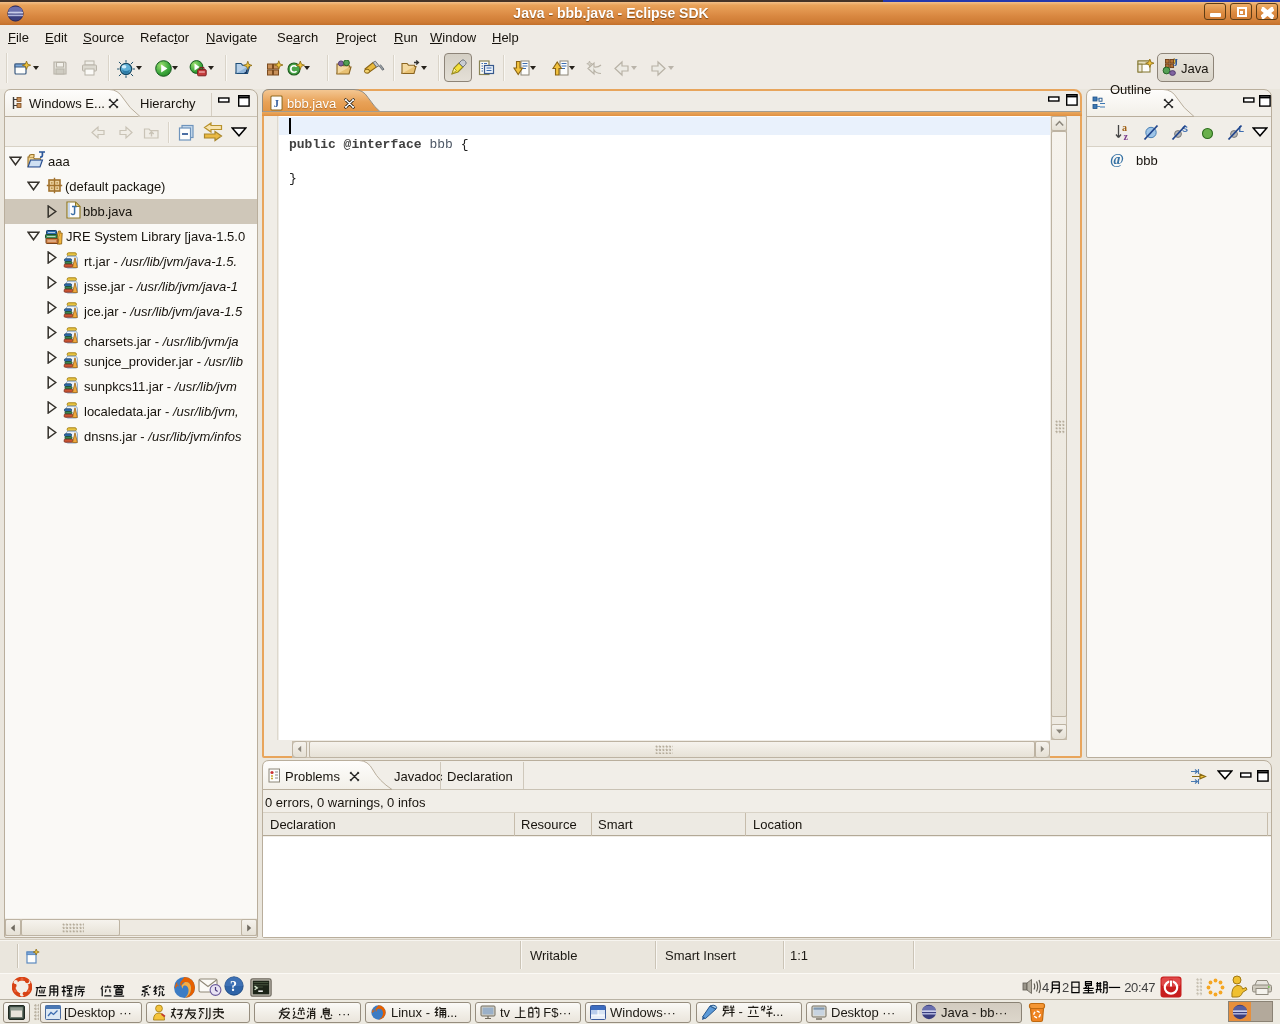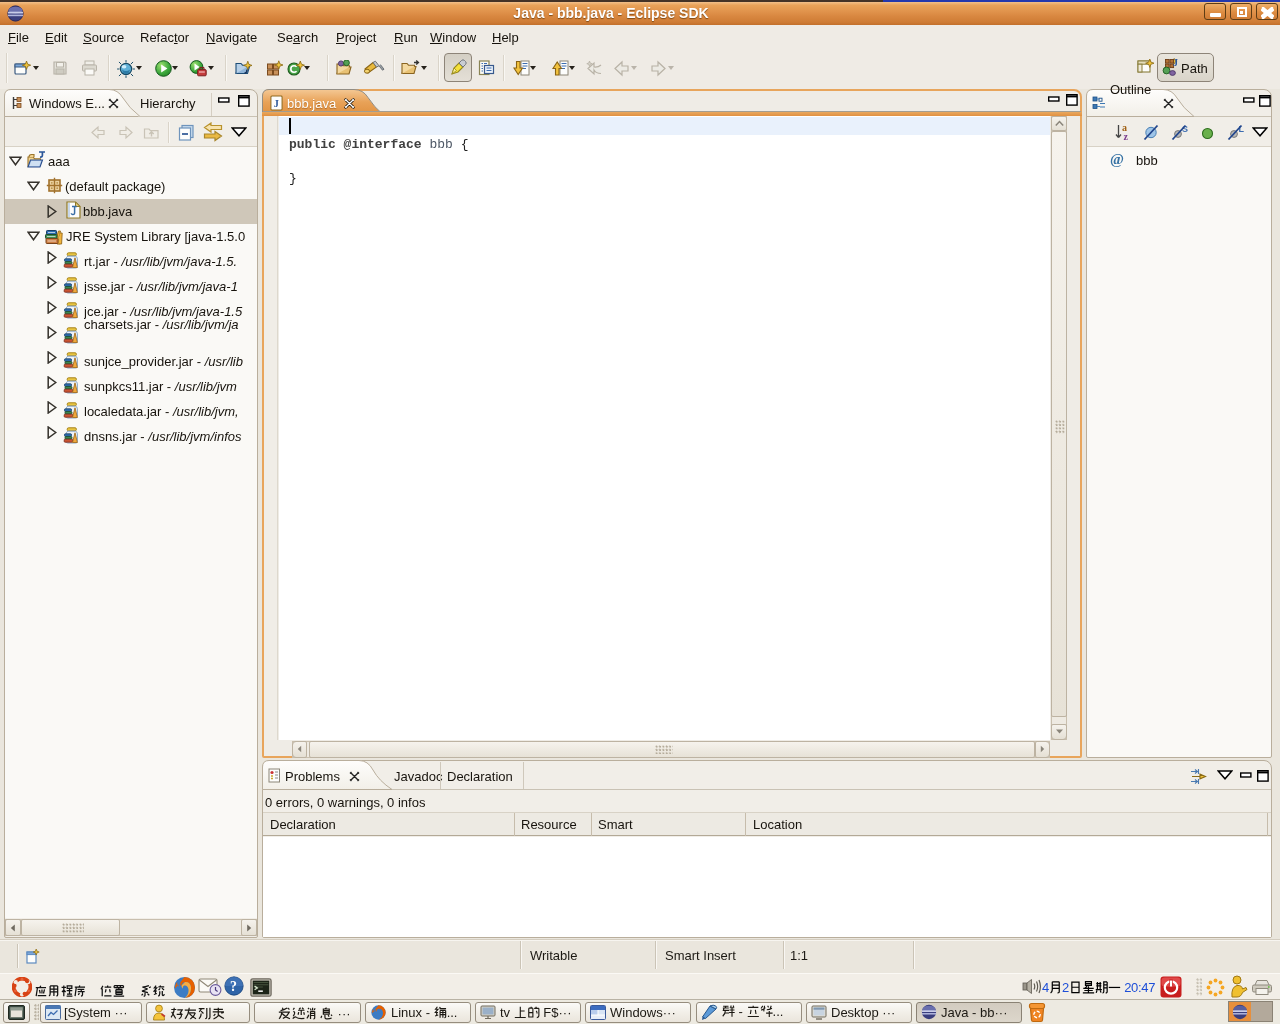--- a/index.html
+++ b/index.html
@@ -281,21 +281,21 @@
  <g fill="#b07038" stroke="#6e3c14" stroke-width="0.9">
   <rect x="3.5" y="1.5" width="3.6" height="3.6"></rect>
       <rect x="8" y="1.5" width="3.6" height="3.6"></rect>
   <rect x="3.5" y="6" width="3.6" height="3.6"></rect>
       <rect x="8" y="6" width="3.6" height="3.6"></rect>
  </g>
  <text x="11" y="8" font-family="Liberation Serif" font-size="10" font-weight="bold" fill="#2a5699">J</text>
  <circle cx="4.5" cy="12.5" r="3.4" fill="#55a055" stroke="#1d5c1d" stroke-width="0.9"></circle>
  <ellipse cx="10.5" cy="15" rx="2.9" ry="2.4" fill="#7f64a0" stroke="#4c3568" stroke-width="0.9"></ellipse>
 </svg>
-<div class="abs" style="left:1181px;top:61px;font-size:13px;color:#17130d">Path</div>
+<div class="abs" style="left:1181px;top:61px;font-size:13px;color:#17130d">Java</div>
 
 
 <div class="abs" style="left:4px;top:89px;width:254px;height:849px;background:#f1eee8;border:1px solid #b9ae9c;border-radius:8px 8px 2px 2px"></div>
 
 <svg width="0" height="0" style="position:absolute">
 <defs>
 <linearGradient id="wtab" x1="0" y1="0" x2="0" y2="1">
  <stop offset="0" stop-color="#fefdfc"></stop>
         <stop offset="1" stop-color="#f2efe8"></stop>
 </linearGradient>
@@ -450,21 +450,21 @@
     <use href="#jarico"></use>
   </svg>
 
 <div class="vtext" style="left:48px;top:154px">aaa</div>
 <div class="vtext" style="left:65px;top:179px">(default package)</div>
 <div class="vtext" style="left:83px;top:204px">bbb.java</div>
 <div class="vtext" style="left:66px;top:229px;width:191px;overflow:hidden">JRE System Library [java-1.5.0</div>
 <div class="vtext" style="left:84px;top:254px;width:173px;overflow:hidden">rt.jar - <i>/usr/lib/jvm/java-1.5.</i></div>
 <div class="vtext" style="left:84px;top:279px;width:173px;overflow:hidden">jsse.jar - <i>/usr/lib/jvm/java-1</i></div>
 <div class="vtext" style="left:84px;top:304px;width:173px;overflow:hidden">jce.jar - <i>/usr/lib/jvm/java-1.5</i></div>
-<div class="vtext" style="left:84px;top:317px;width:173px;overflow:hidden">charsets.jar - <i>/usr/lib/jvm/ja</i></div>
+<div class="vtext" style="left:84px;top:334px;width:173px;overflow:hidden">charsets.jar - <i>/usr/lib/jvm/ja</i></div>
 <div class="vtext" style="left:84px;top:354px;width:173px;overflow:hidden">sunjce_provider.jar - <i>/usr/lib</i></div>
 <div class="vtext" style="left:84px;top:379px;width:173px;overflow:hidden">sunpkcs11.jar - <i>/usr/lib/jvm</i></div>
 <div class="vtext" style="left:84px;top:404px;width:173px;overflow:hidden">localedata.jar - <i>/usr/lib/jvm,</i></div>
 <div class="vtext" style="left:84px;top:429px;width:173px;overflow:hidden">dnsns.jar - <i>/usr/lib/jvm/infos</i></div>
 
 <div class="sbtrack" style="left:5px;top:919px;width:252px;height:17px"></div>
 <div class="sbbtn" style="left:5px;top:919px;width:16px;height:17px"></div>
 <div class="sbbtn" style="left:241px;top:919px;width:16px;height:17px"></div>
 <svg class="abs" style="left:9px;top:924px" width="8" height="8" viewBox="0 0 8 8">
     <path d="M5.8 0.6 L1.8 4 L5.8 7.4 Z" fill="#6f6a60"></path>
@@ -728,21 +728,21 @@
  <path d="M4 5 H20 M4 7.5 H20 M4 10 H14" stroke="#44523c" stroke-width="1.2"></path>
  <path d="M5 9 L8 11 L5 13" stroke="#d8e8d0" stroke-width="1.4" fill="none"></path>
  <path d="M9 14.5 H14" stroke="#fff" stroke-width="1.6"></path>
 </svg>
 
 <svg class="abs" style="left:1022px;top:978px" width="19" height="17" viewBox="0 0 19 17">
  <rect x="1" y="5" width="4" height="7" fill="#9a958a" stroke="#5f5b52" stroke-width="0.8"></rect>
  <path d="M5 5 L9.5 1.5 V15.5 L5 12 Z" fill="#b5b0a4" stroke="#5f5b52" stroke-width="0.8"></path>
  <path d="M12 5.5 Q13.5 8.5 12 11.5 M14.5 3.5 Q16.8 8.5 14.5 13.5 M17 2 Q19.8 8.5 17 15" stroke="#5f5b52" stroke-width="1.2" fill="none"></path>
 </svg>
-<div class="abs" style="left:1042px;top:980px;font-size:13px;color:#1d4ed8;white-space:nowrap;letter-spacing:-0.3px">
+<div class="abs" style="left:1042px;top:980px;font-size:13px;color:#404040;white-space:nowrap;letter-spacing:-0.3px">
  <span>4</span><svg class="zh" width="13" height="13" viewBox="0 0 12.3 12.3">
       <use href="#z-yue" stroke="#000" stroke-width="1.15" fill="none"></use>
     </svg><span>2</span><svg class="zh" width="13" height="13" viewBox="0 0 12.3 12.3">
       <use href="#z-ri" stroke="#000" stroke-width="1.15" fill="none"></use>
     </svg><svg class="zh" width="13" height="13" viewBox="0 0 12.3 12.3">
       <use href="#z-xing" stroke="#000" stroke-width="1.15" fill="none"></use>
     </svg><svg class="zh" width="13" height="13" viewBox="0 0 12.3 12.3">
       <use href="#z-qi" stroke="#000" stroke-width="1.15" fill="none"></use>
     </svg><svg class="zh" width="13" height="13" viewBox="0 0 12.3 12.3">
       <use href="#z-yi" stroke="#000" stroke-width="1.15" fill="none"></use>
@@ -789,21 +789,21 @@
  <rect x="2.5" y="2.5" width="12" height="3" fill="#8f9a8f"></rect>
 </svg>
 <div class="abs" style="left:34px;top:1004px;width:5px;height:17px;background-image:radial-gradient(circle at 1.4px 1.4px,#bab2a2 1px,transparent 1.3px);background-size:3.4px 3.4px"></div>
 
 <div class="taskbtn" style="left:40px;width:102px"></div>
 <svg class="abs" style="left:45px;top:1005px" width="16" height="15" viewBox="0 0 16 15">
  <rect x="0.5" y="0.5" width="15" height="14" rx="1" fill="#dce8f4" stroke="#4a6a9c" stroke-width="1"></rect>
  <rect x="0.5" y="0.5" width="15" height="3.5" fill="#4a78b4"></rect>
  <path d="M3 11 L6 7.5 L8.5 9.5 L12.5 5.5" stroke="#3c6cb0" stroke-width="1.3" fill="none"></path>
 </svg>
-<div class="abs" style="left:64px;top:1005px;font-size:13px;color:#1c1913">[System ···</div>
+<div class="abs" style="left:64px;top:1005px;font-size:13px;color:#1c1913">[Desktop ···</div>
 <div class="taskbtn" style="left:146px;width:104px"></div>
 <svg class="abs" style="left:151px;top:1004px" width="16" height="17" viewBox="0 0 16 17">
  <circle cx="8" cy="4.5" r="3.4" fill="#f5c43c" stroke="#a8821a" stroke-width="0.9"></circle>
  <path d="M2.5 16 Q2.5 9 8 9 Q13.5 9 13.5 16 Z" fill="#f5c43c" stroke="#a8821a" stroke-width="0.9"></path>
  <path d="M10.5 10 L14 12.5" stroke="#c0392b" stroke-width="1.6"></path>
 </svg>
 <div class="abs" style="left:170px;top:1004px" id="zh-buddy"><svg class="zh" width="13" height="13" viewBox="0 0 12.4 12.4" style="margin-right:1px">
       <use href="#z-hao" stroke="#1c1913" stroke-width="1.15" fill="none"></use>
     </svg><svg class="zh" width="13" height="13" viewBox="0 0 12.4 12.4" style="margin-right:1px">
       <use href="#z-you" stroke="#1c1913" stroke-width="1.15" fill="none"></use>

